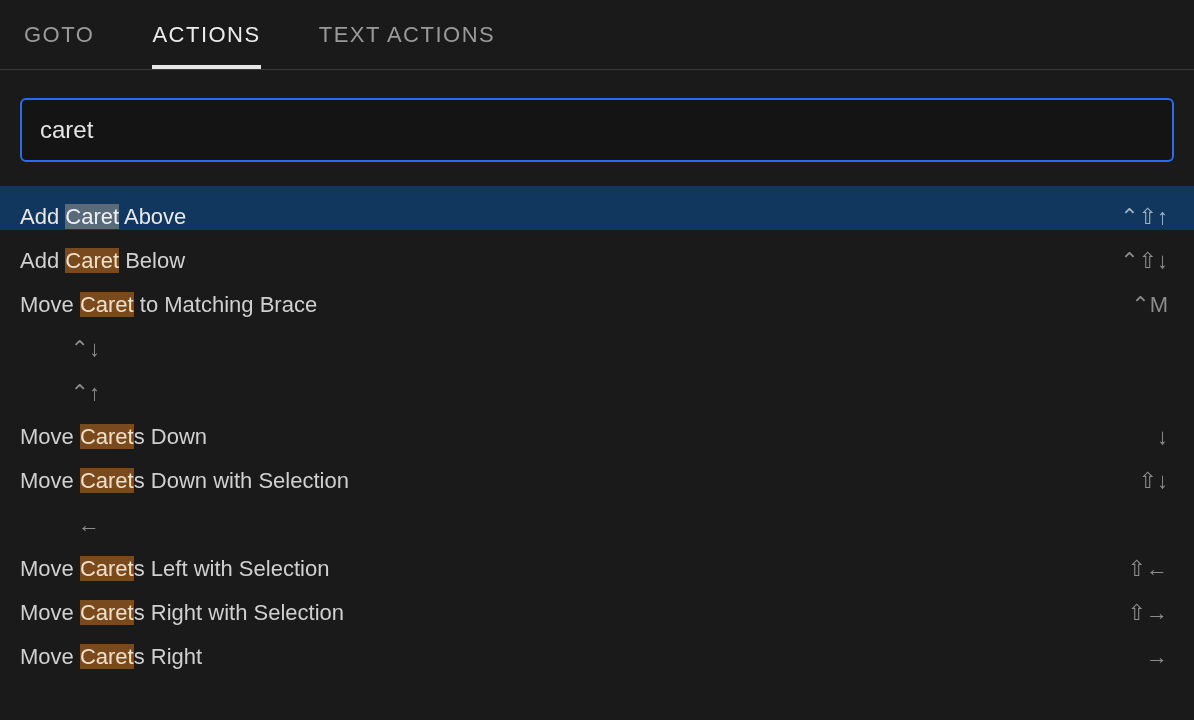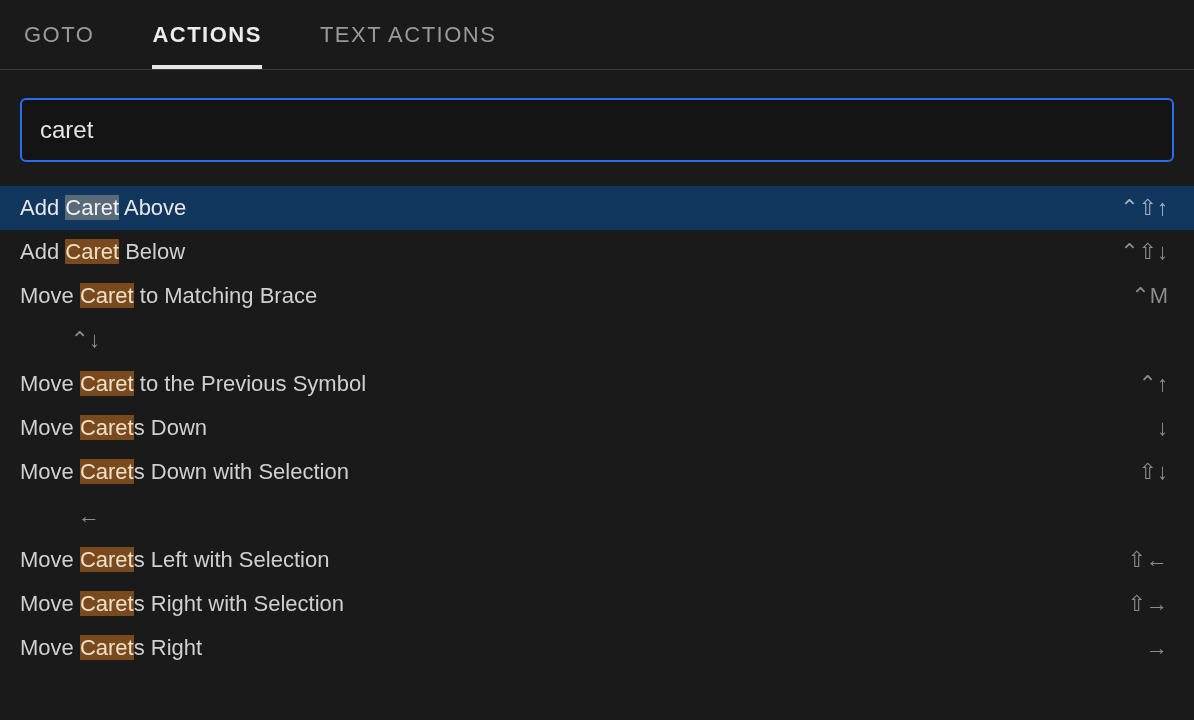--- a/index.html
+++ b/index.html
@@ -23,21 +23,21 @@
   .tab {
     font-size: 22px;
     letter-spacing: 1.5px;
     color: #9a9a9a;
     padding: 22px 0 20px 0;
     cursor: pointer;
     position: relative;
   }
   .tab.active {
     color: #ececec;
-    font-weight: 700;
+    font-weight: 400;
   }
   .tab.active::after {
     content: "";
     position: absolute;
     left: 0; right: 0; bottom: -1px;
     height: 4px;
     background: #e6e6e6;
   }
 
   
@@ -57,21 +57,21 @@
   }
   .search-input::placeholder { color: #666; }
 
   
   .results {
     display: flex;
     flex-direction: column;
   }
   .row {
     display: flex;
-    align-items: center;
+    align-items: flex-end;
     height: 44px;
     padding: 0 26px 0 20px;
     cursor: pointer;
     font-size: 22px;
     color: #d0d0d0;
   }
   .row.selected {
     background: #12375f;
     color: #e8e8e8;
   }
@@ -123,21 +123,20 @@
       <div class="shortcut">⌃⇧↓</div>
     </div>
     <div class="row">
       <div class="label">Move <mark>Caret</mark> to Matching Brace</div>
       <div class="shortcut">⌃M</div>
     </div>
     <div class="row">
       <div class="shortcut">⌃↓</div>
     </div>
     <div class="row">
-      <div class="label">Move <mark>Caret</mark> to the Previous Symbol</div>
       <div class="shortcut">⌃↑</div>
     </div>
     <div class="row">
       <div class="label">Move <mark>Caret</mark>s Down</div>
       <div class="shortcut">↓</div>
     </div>
     <div class="row">
       <div class="label">Move <mark>Caret</mark>s Down with Selection</div>
       <div class="shortcut">⇧↓</div>
     </div>

